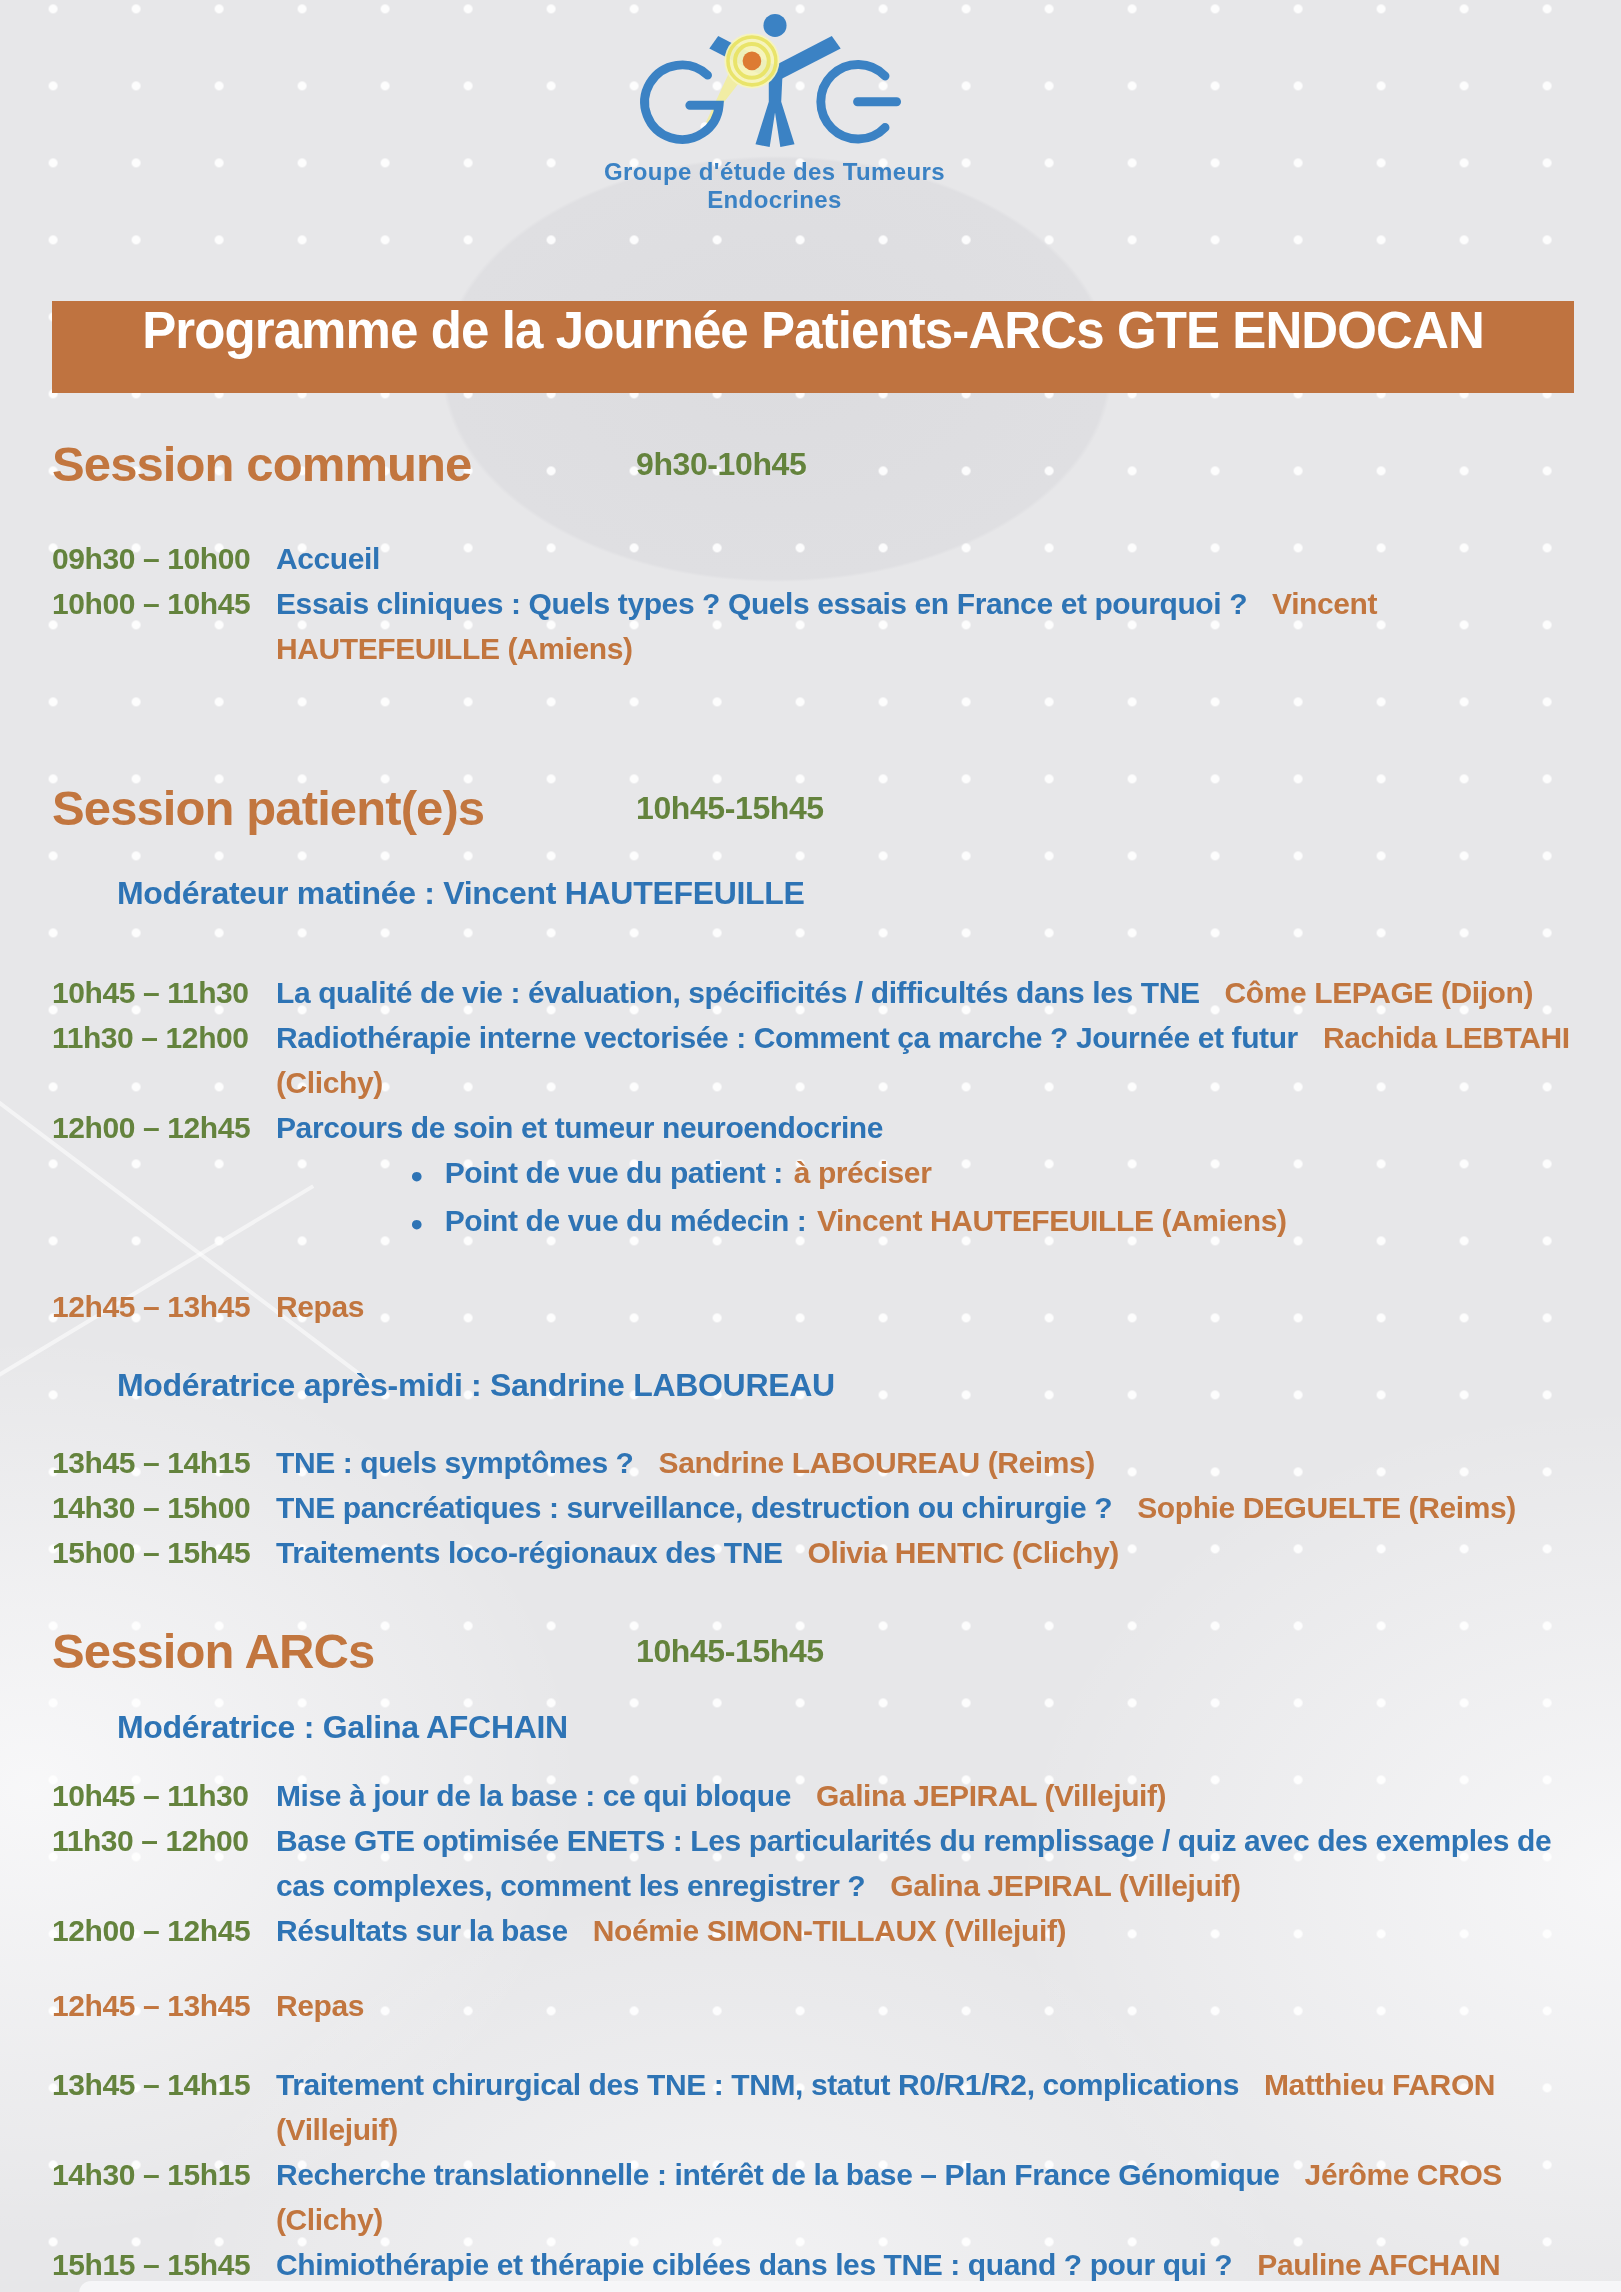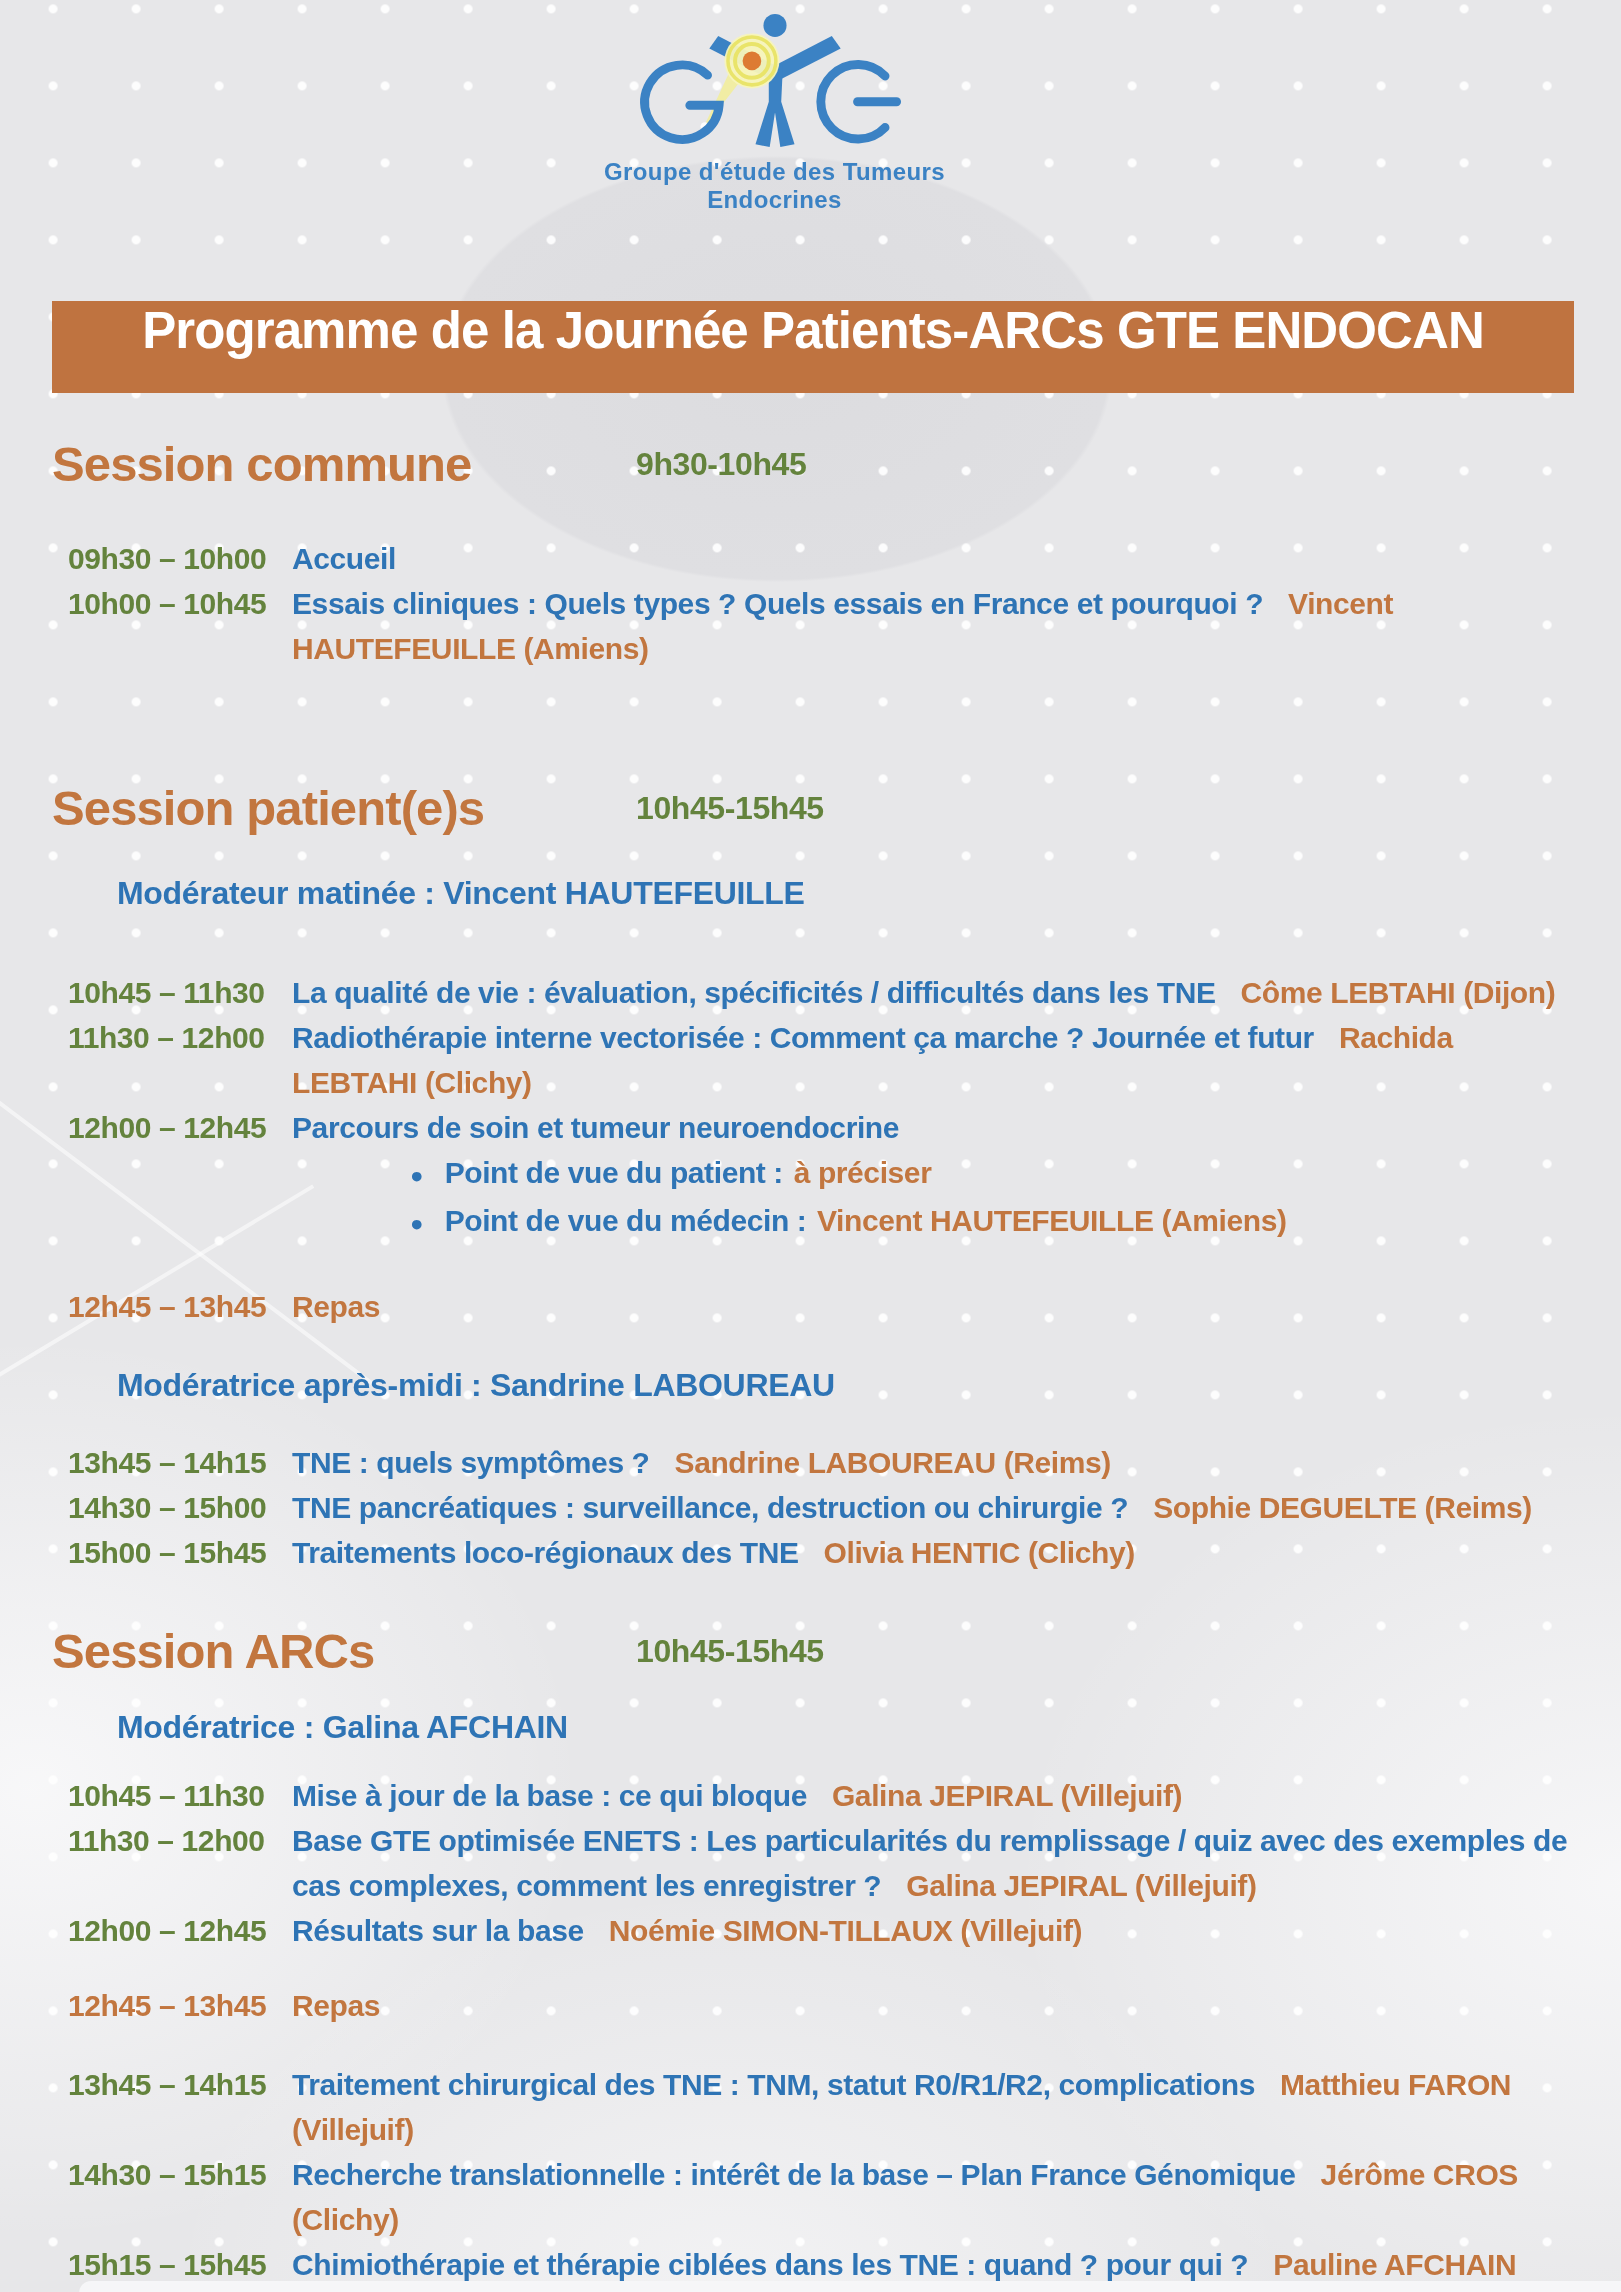--- a/index.html
+++ b/index.html
@@ -37,21 +37,21 @@
 
   
   .sec{display:flex;align-items:flex-end;margin-left:52px;margin-right:52px;line-height:57px;}
   .sec-title{flex:0 0 584px;font-size:49px;color:#c2763f;letter-spacing:-0.9px;}
   .sec-time{font-size:32px;color:#64833d;letter-spacing:-0.4px;}
 
   
   .mod{margin-left:117px;font-size:32px;line-height:41px;color:#2e74b5;letter-spacing:-0.3px;}
 
   
-  .row{display:flex;align-items:baseline;padding-left:68px;padding-right:43px;font-size:30px;line-height:45px;letter-spacing:-0.4px;}
+  .row{display:flex;align-items:baseline;padding-left:52px;padding-right:43px;font-size:30px;line-height:45px;letter-spacing:-0.4px;}
   .row .time{flex:0 0 224px;color:#64833d;}
   .row .txt{flex:1;color:#2e74b5;}
   .spk{color:#c2763f;margin-left:25px;}
   .row.meal .time,.row.meal .txt{color:#c2763f;}
 
   
   .bullet{display:flex;align-items:baseline;padding-left:410px;font-size:30px;line-height:45px;letter-spacing:-0.4px;}
   .bullet .dot{color:#2e74b5;font-size:22.4px;margin-right:21.5px;}
   .bullet .lbl{color:#2e74b5;}
   .bullet .val{color:#c2763f;margin-left:10.7px;}
@@ -117,21 +117,21 @@
     <div class="sec" style="margin-top:109px">
       <div class="sec-title">Session patient(e)s</div>
       <div class="sec-time">10h45-15h45</div>
     </div>
 
     <div class="mod" style="margin-top:36px">Modérateur matinée : Vincent HAUTEFEUILLE</div>
 
     <div style="margin-top:56px">
       <div class="row">
         <span class="time">10h45 – 11h30</span>
-        <span class="txt"><span>La qualité de vie : évaluation, spécificités / difficultés dans les TNE</span><span class="spk">Côme LEBTAHI (Dijon)</span></span>
+        <span class="txt"><span>La qualité de vie : évaluation, spécificités / difficultés dans les TNE</span><span class="spk">Côme LEPAGE (Dijon)</span></span>
       </div>
       <div class="row">
         <span class="time">11h30 – 12h00</span>
         <span class="txt"><span>Radiothérapie interne vectorisée : Comment ça marche ? Journée et futur</span><span class="spk">Rachida LEBTAHI (Clichy)</span></span>
       </div>
       <div class="row">
         <span class="time">12h00 – 12h45</span>
         <span class="txt"><span>Parcours de soin et tumeur neuroendocrine</span></span>
       </div>
       <div class="bullet">

